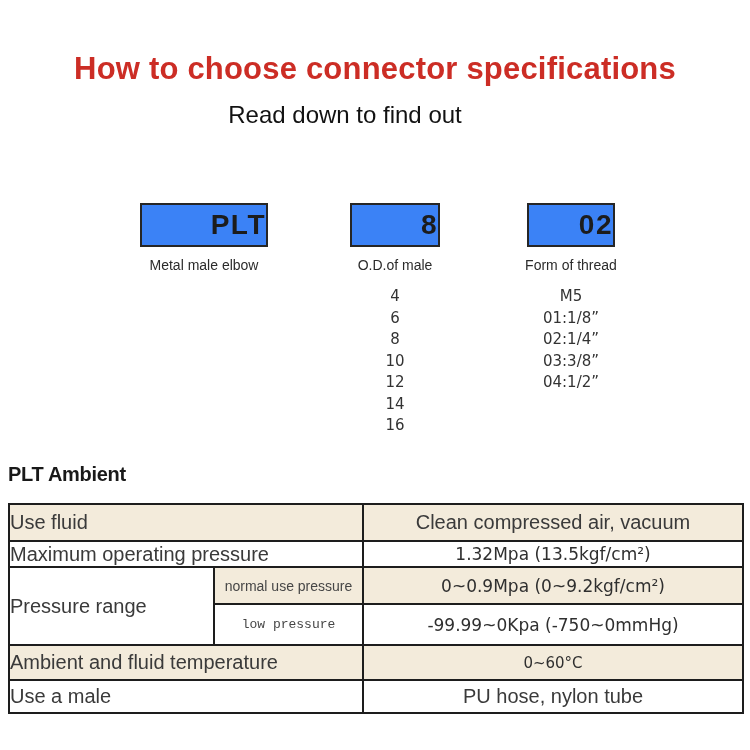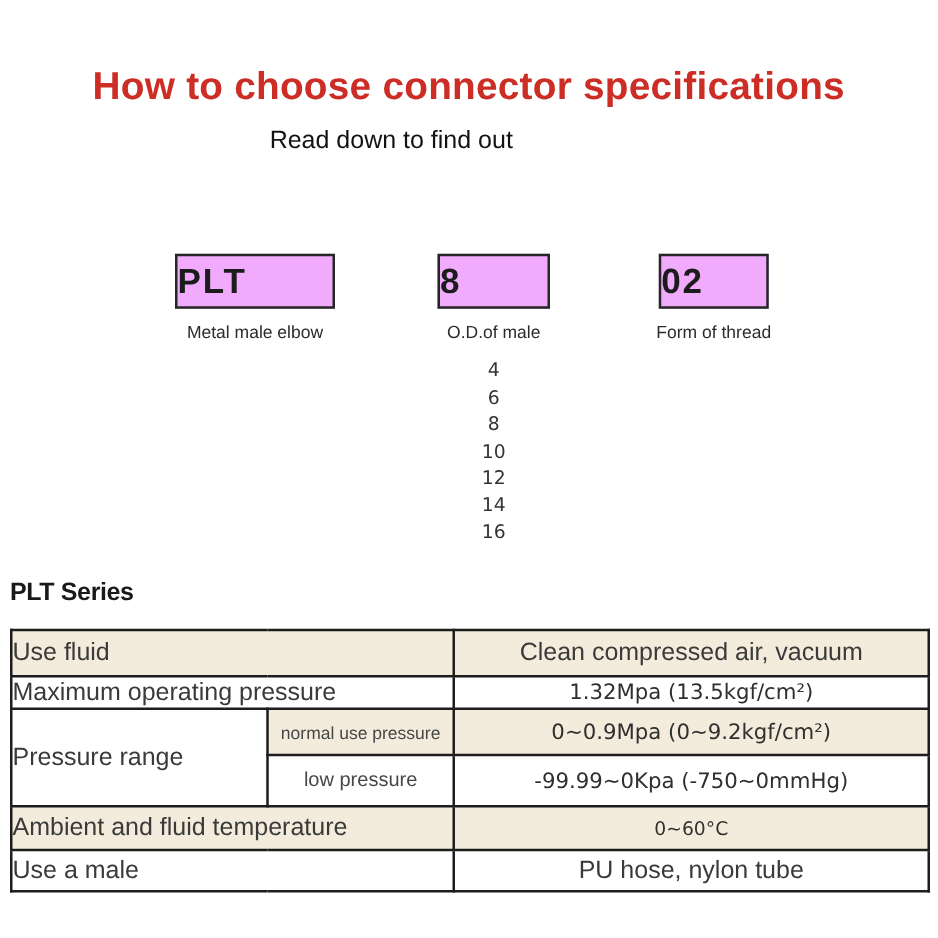--- a/index.html
+++ b/index.html
@@ -6,45 +6,45 @@
   body{
     width:750px;height:750px;background:#ffffff;position:relative;overflow:hidden;
     font-family:"Liberation Sans", sans-serif;color:#222;
   }
   .title{
     position:absolute;top:51px;left:0;width:750px;margin:0;
     text-align:center;font-size:31px;font-weight:bold;color:#cc2d25;letter-spacing:0.2px;
   }
   .subtitle{
     position:absolute;top:101px;left:0;width:626px;
-    text-align:center;font-size:20px;color:#121212;
+    text-align:center;font-size:24px;color:#121212;padding-left:32px;
   }
   .sel-col{position:absolute;top:203px;text-align:center;}
   .code-box{
-    margin:0 auto;height:40px;border:2px solid #262626;background:#f0abfc;
-    display:flex;align-items:center;justify-content:flex-start;
+    margin:0 auto;height:40px;border:2px solid #262626;background:#3b82f6;
+    display:flex;align-items:center;justify-content:flex-end;
     font-size:28px;font-weight:bold;letter-spacing:1.5px;color:#1c1c1c;
   }
   .code-label{margin-top:10px;font-size:14px;color:#2b2b2b;}
   .options{
     margin-top:13px;font-family:"DejaVu Sans", sans-serif;
     font-size:15px;color:#333;line-height:21.5px;
   }
   .series-heading{
     position:absolute;left:8px;top:463px;
     font-size:20px;font-weight:bold;color:#191919;letter-spacing:-0.3px;
   }
   table.spec-table{
     position:absolute;left:8px;top:503px;width:734px;
     border-collapse:collapse;table-layout:fixed;background:#fff;
   }
   table.spec-table td{border:2px solid #1d1d1d;padding:0;vertical-align:middle;}
   td.lbl{font-size:20px;color:#3a3a3a;padding-left:20px;text-align:left;}
   td.sub{font-size:14px;color:#464646;text-align:center;}
-  td.sub.smaller{font-size:16px;}
+  td.sub.smaller{font-size:13px;font-family:Liberation Mono, monospace;}
   td.val{
     text-align:center;font-family:"DejaVu Sans", sans-serif;
     font-size:17px;color:#2f2f2f;
   }
   td.val.arial{font-family:"Liberation Sans", sans-serif;font-size:20px;color:#3a3a3a;}
   td.val.small{font-size:15px;margin-left:16px;}
   .beige{background:#f3ebdb;}
 </style>
 </head>
 <body>
@@ -77,25 +77,32 @@
         <div>14</div>
         <div>16</div>
       </div>
     </div>
 
     <div class="sel-col" style="left:486px;width:170px;">
       <div class="code-box" style="width:84px;">
         <span>02</span>
       </div>
       <div class="code-label">Form of thread</div>
+      <div class="options">
+        <div>M5</div>
+        <div>01:1/8”</div>
+        <div>02:1/4”</div>
+        <div>03:3/8”</div>
+        <div>04:1/2”</div>
+      </div>
     </div>
 
   </div>
 
-  <div class="series-heading">PLT Series</div>
+  <div class="series-heading">PLT Ambient</div>
 
   <table class="spec-table">
     <colgroup>
       <col style="width:205px;">
       <col style="width:149px;">
       <col style="width:380px;">
     </colgroup>
     <tbody>
       <tr style="height:37px;">
         <td colspan="2" class="lbl beige">Use fluid</td>

